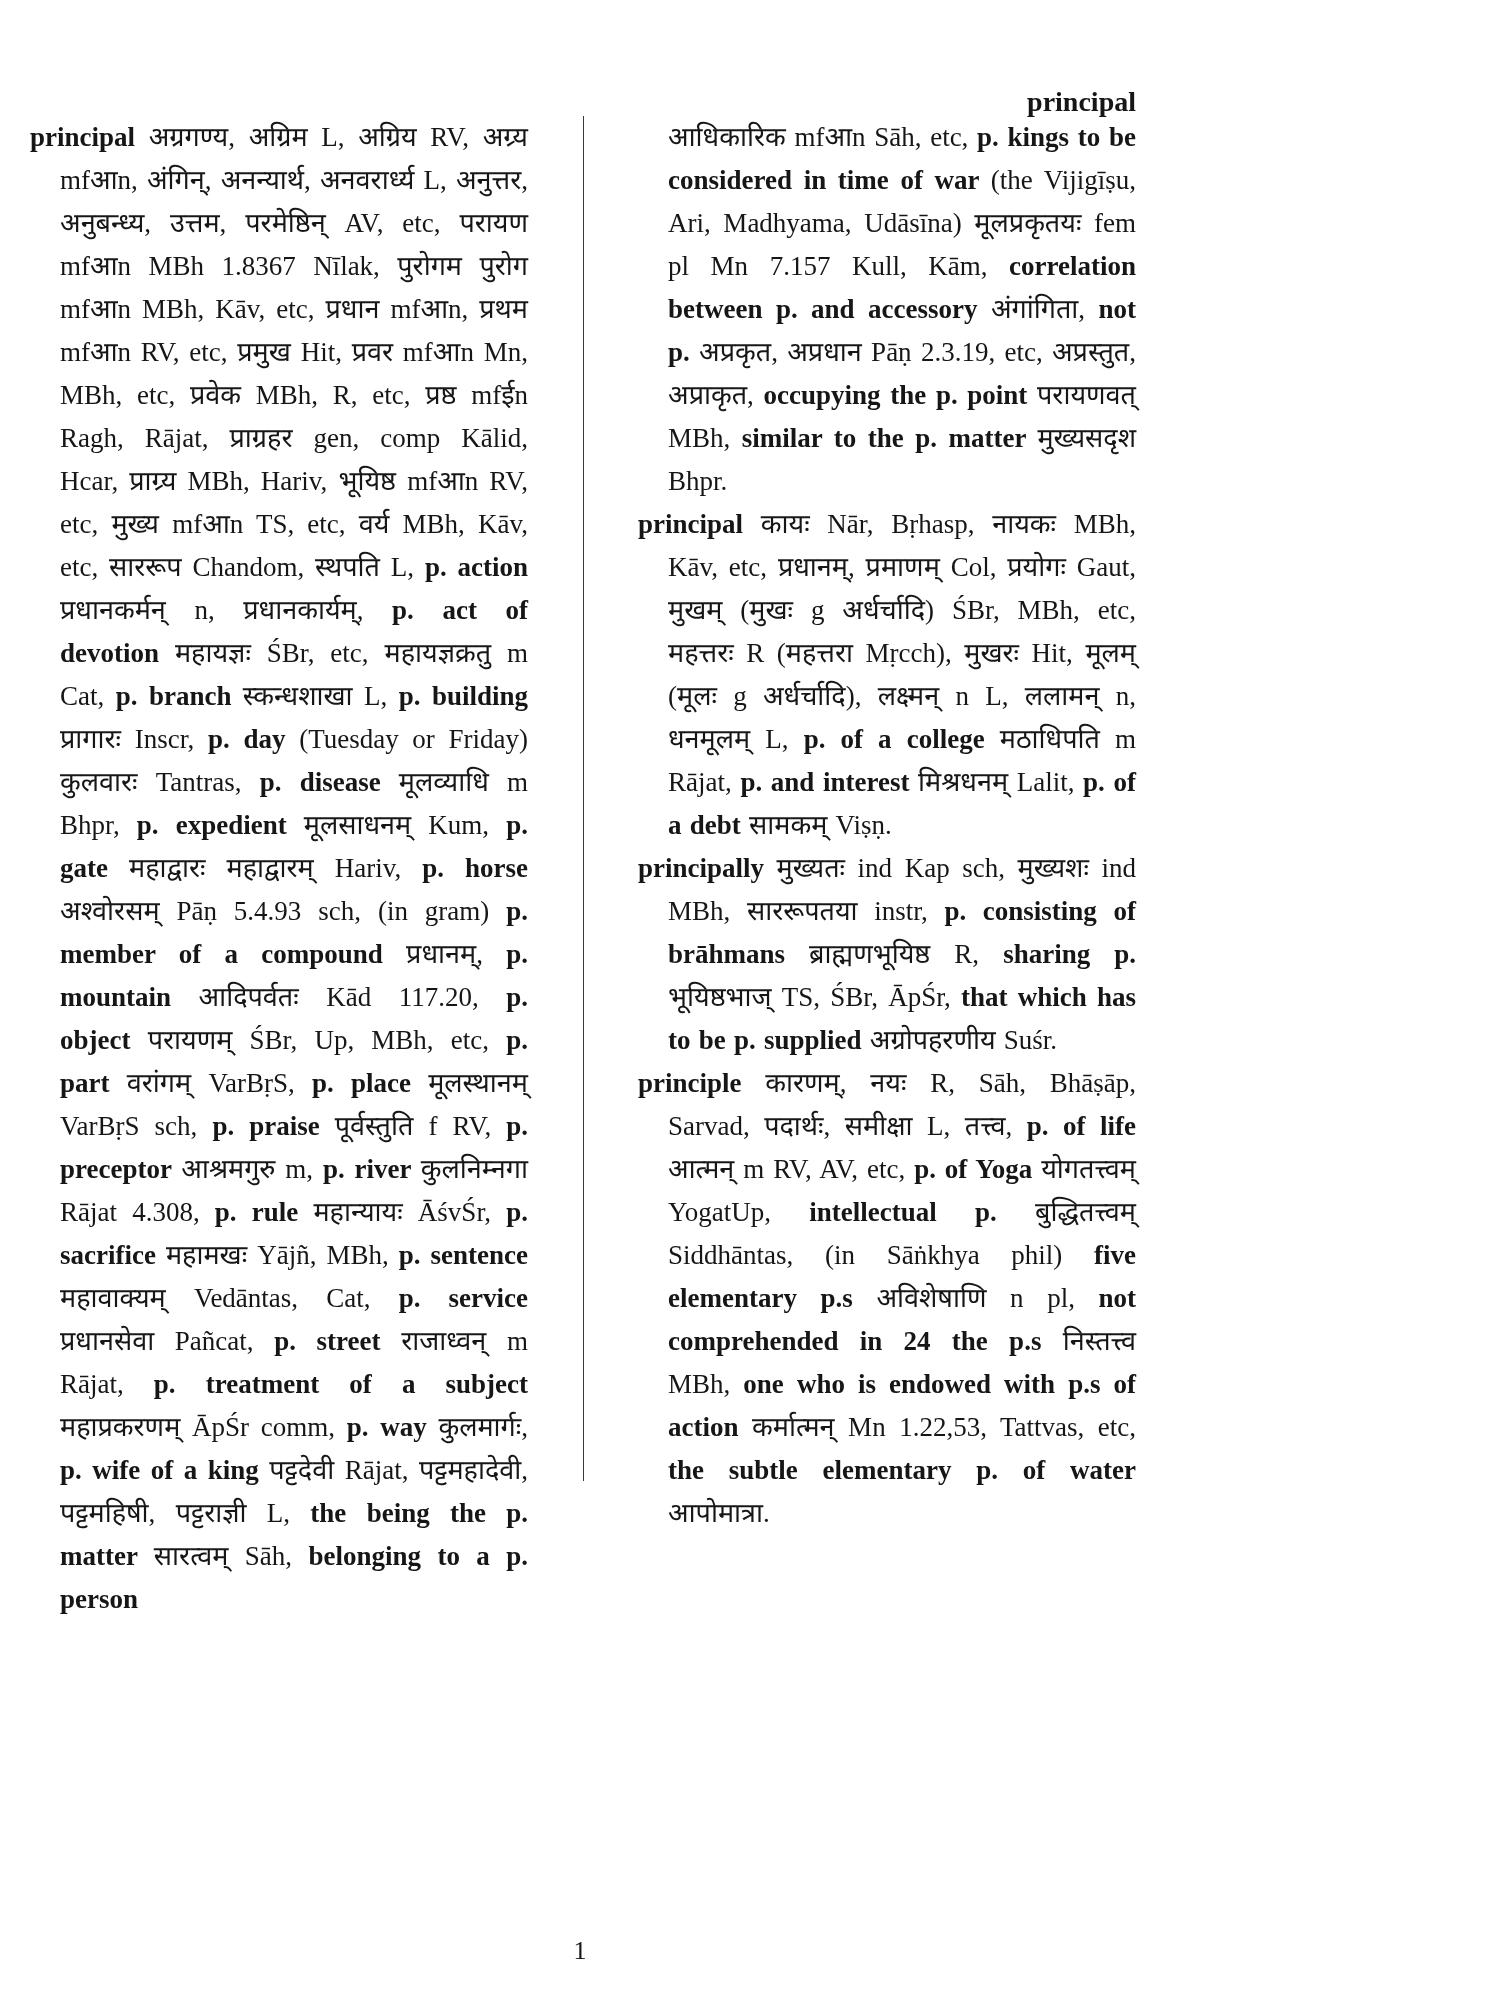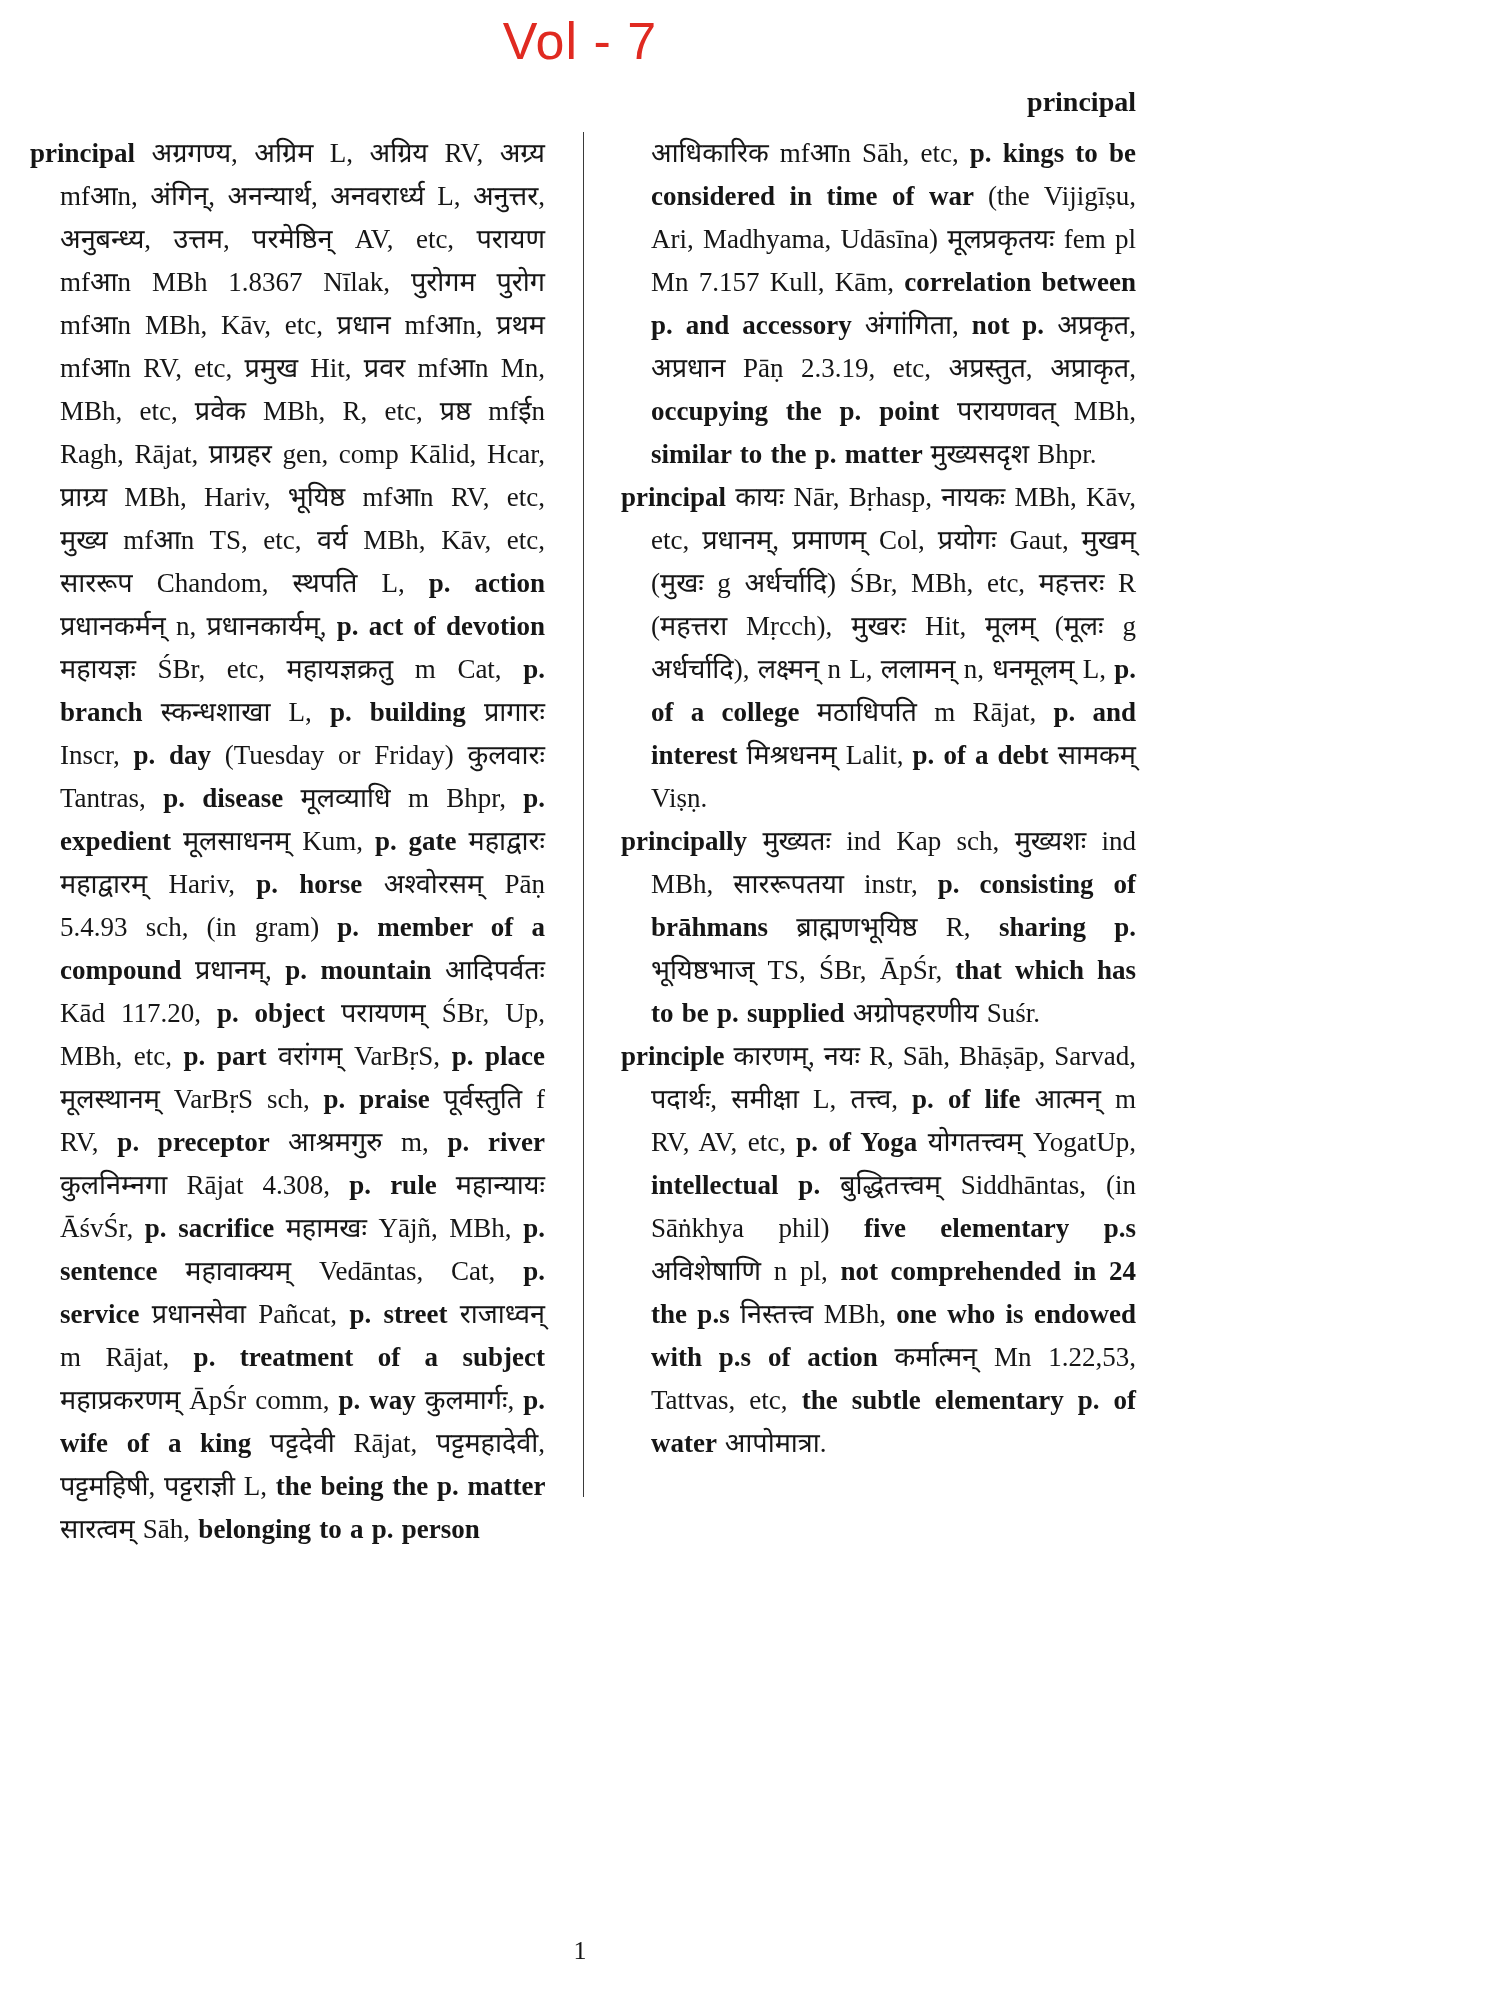--- a/index.html
+++ b/index.html
@@ -31,25 +31,26 @@
     position: absolute;
     top: 86px;
     left: 0;
     width: 1136px;
     text-align: right;
     font-weight: bold;
     font-size: 28px;
   }
   .columns {
     position: absolute;
-    top: 132px;
+    top: 116px;
     left: 30px;
     width: 1106px;
     display: flex;
     align-items: flex-start;
+    gap: 17px;
   }
   .col {
     width: 515px;
     font-size: 27px;
     line-height: 43px;
     text-align: justify;
     word-spacing: 1.5px;
   }
   .col.left  { margin-right: 38px; }
   .col.right { margin-left: 37px; }
@@ -73,21 +74,20 @@
     left: 0;
     width: 1160px;
     text-align: center;
     font-size: 26px;
   }
 </style>
 </head>
 <body>
 
 <div class="page">
-  <div class="vol-title" style="color: rgb(224, 42, 33);">Vol - 7</div>
 
   <div class="running-head">principal</div>
 
   <div class="columns">
     <div class="col left">
         <p class="entry"><span class="bold">principal </span><span>अग्रगण्य, अग्रिम L, अग्रिय RV, अग्र्य </span><span class="ital">mfआn</span><span>, अंगिन्, अनन्यार्थ, अनवरार्ध्य L, अनुत्तर, अनुबन्ध्य, उत्तम, परमेष्ठिन् AV, etc, परायण </span><span class="ital">mfआn</span><span> MBh 1.8367 Nīlak, पुरोगम पुरोग </span><span class="ital">mfआn</span><span> MBh, Kāv, etc, प्रधान </span><span class="ital">mfआn,</span><span> प्रथम </span><span class="ital">mfआn</span><span> RV, etc, प्रमुख Hit, प्रवर </span><span class="ital">mfआn</span><span> Mn, MBh, etc, प्रवेक MBh, R, etc, प्रष्ठ </span><span class="ital">mfईn</span><span> Ragh, Rājat, प्राग्रहर </span><span class="ital">gen</span><span>, </span><span class="ital">comp</span><span> Kālid, Hcar, प्राग्र्य MBh, Hariv, भूयिष्ठ </span><span class="ital">mfआn</span><span> RV, etc, मुख्य </span><span class="ital">mfआn</span><span> TS, etc, वर्य MBh, Kāv, etc, साररूप Chandom, स्थपति L, </span><span class="bold">p. action </span><span>प्रधानकर्मन् </span><span class="ital">n,</span><span> प्रधानकार्यम्, </span><span class="bold">p. act of devotion </span><span>महायज्ञः ŚBr, etc, महायज्ञक्रतु </span><span class="ital">m</span><span> Cat, </span><span class="bold">p. branch </span><span>स्कन्धशाखा L, </span><span class="bold">p. building </span><span>प्रागारः Inscr, </span><span class="bold">p. day </span><span>(Tuesday or Friday) कुलवारः Tantras, </span><span class="bold">p. disease </span><span>मूलव्याधि </span><span class="ital">m</span><span> Bhpr, </span><span class="bold">p. expedient </span><span>मूलसाधनम् Kum, </span><span class="bold">p. gate </span><span>महाद्वारः महाद्वारम् Hariv, </span><span class="bold">p. horse </span><span>अश्वोरसम् Pāṇ 5.4.93 sch, (in gram) </span><span class="bold">p. member of a compound </span><span>प्रधानम्, </span><span class="bold">p. mountain </span><span>आदिपर्वतः Kād 117.20, </span><span class="bold">p. object </span><span>परायणम् ŚBr, Up, MBh, etc, </span><span class="bold">p. part </span><span>वरांगम् VarBṛS, </span><span class="bold">p. place </span><span>मूलस्थानम् VarBṛS sch, </span><span class="bold">p. praise </span><span>पूर्वस्तुति </span><span class="ital">f</span><span> RV, </span><span class="bold">p. preceptor </span><span>आश्रमगुरु </span><span class="ital">m</span><span>, </span><span class="bold">p. river </span><span>कुलनिम्नगा Rājat 4.308, </span><span class="bold">p. rule </span><span>महान्यायः ĀśvŚr, </span><span class="bold">p. sacrifice </span><span>महामखः Yājñ, MBh, </span><span class="bold">p. sentence </span><span>महावाक्यम् Vedāntas, Cat, </span><span class="bold">p. service </span><span>प्रधानसेवा Pañcat, </span><span class="bold">p. street </span><span>राजाध्वन् </span><span class="ital">m</span><span> Rājat, </span><span class="bold">p. treatment of a subject </span><span>महाप्रकरणम् ĀpŚr comm, </span><span class="bold">p. way </span><span>कुलमार्गः, </span><span class="bold">p. wife of a king </span><span>पट्टदेवी Rājat, पट्टमहादेवी, पट्टमहिषी, पट्टराज्ञी L, </span><span class="bold">the being the p. matter </span><span>सारत्वम् Sāh, </span><span class="bold">belonging to a p. person</span></p>
       </div>
     <div class="divider"></div>
     <div class="col right">
         <p class="entry cont"><span>आधिकारिक </span><span class="ital">mfआn</span><span> Sāh, etc, </span><span class="bold">p. kings to be considered in time of war </span><span>(the Vijigīṣu, Ari, Madhyama, Udāsīna) मूलप्रकृतयः </span><span class="ital">fem pl</span><span> Mn 7.157 Kull, Kām, </span><span class="bold">correlation between p. and accessory </span><span>अंगांगिता, </span><span class="bold">not p. </span><span>अप्रकृत, अप्रधान Pāṇ 2.3.19, etc, अप्रस्तुत, अप्राकृत, </span><span class="bold">occupying the p. point </span><span>परायणवत् MBh, </span><span class="bold">similar to the p. matter </span><span>मुख्यसदृश Bhpr.</span></p>

